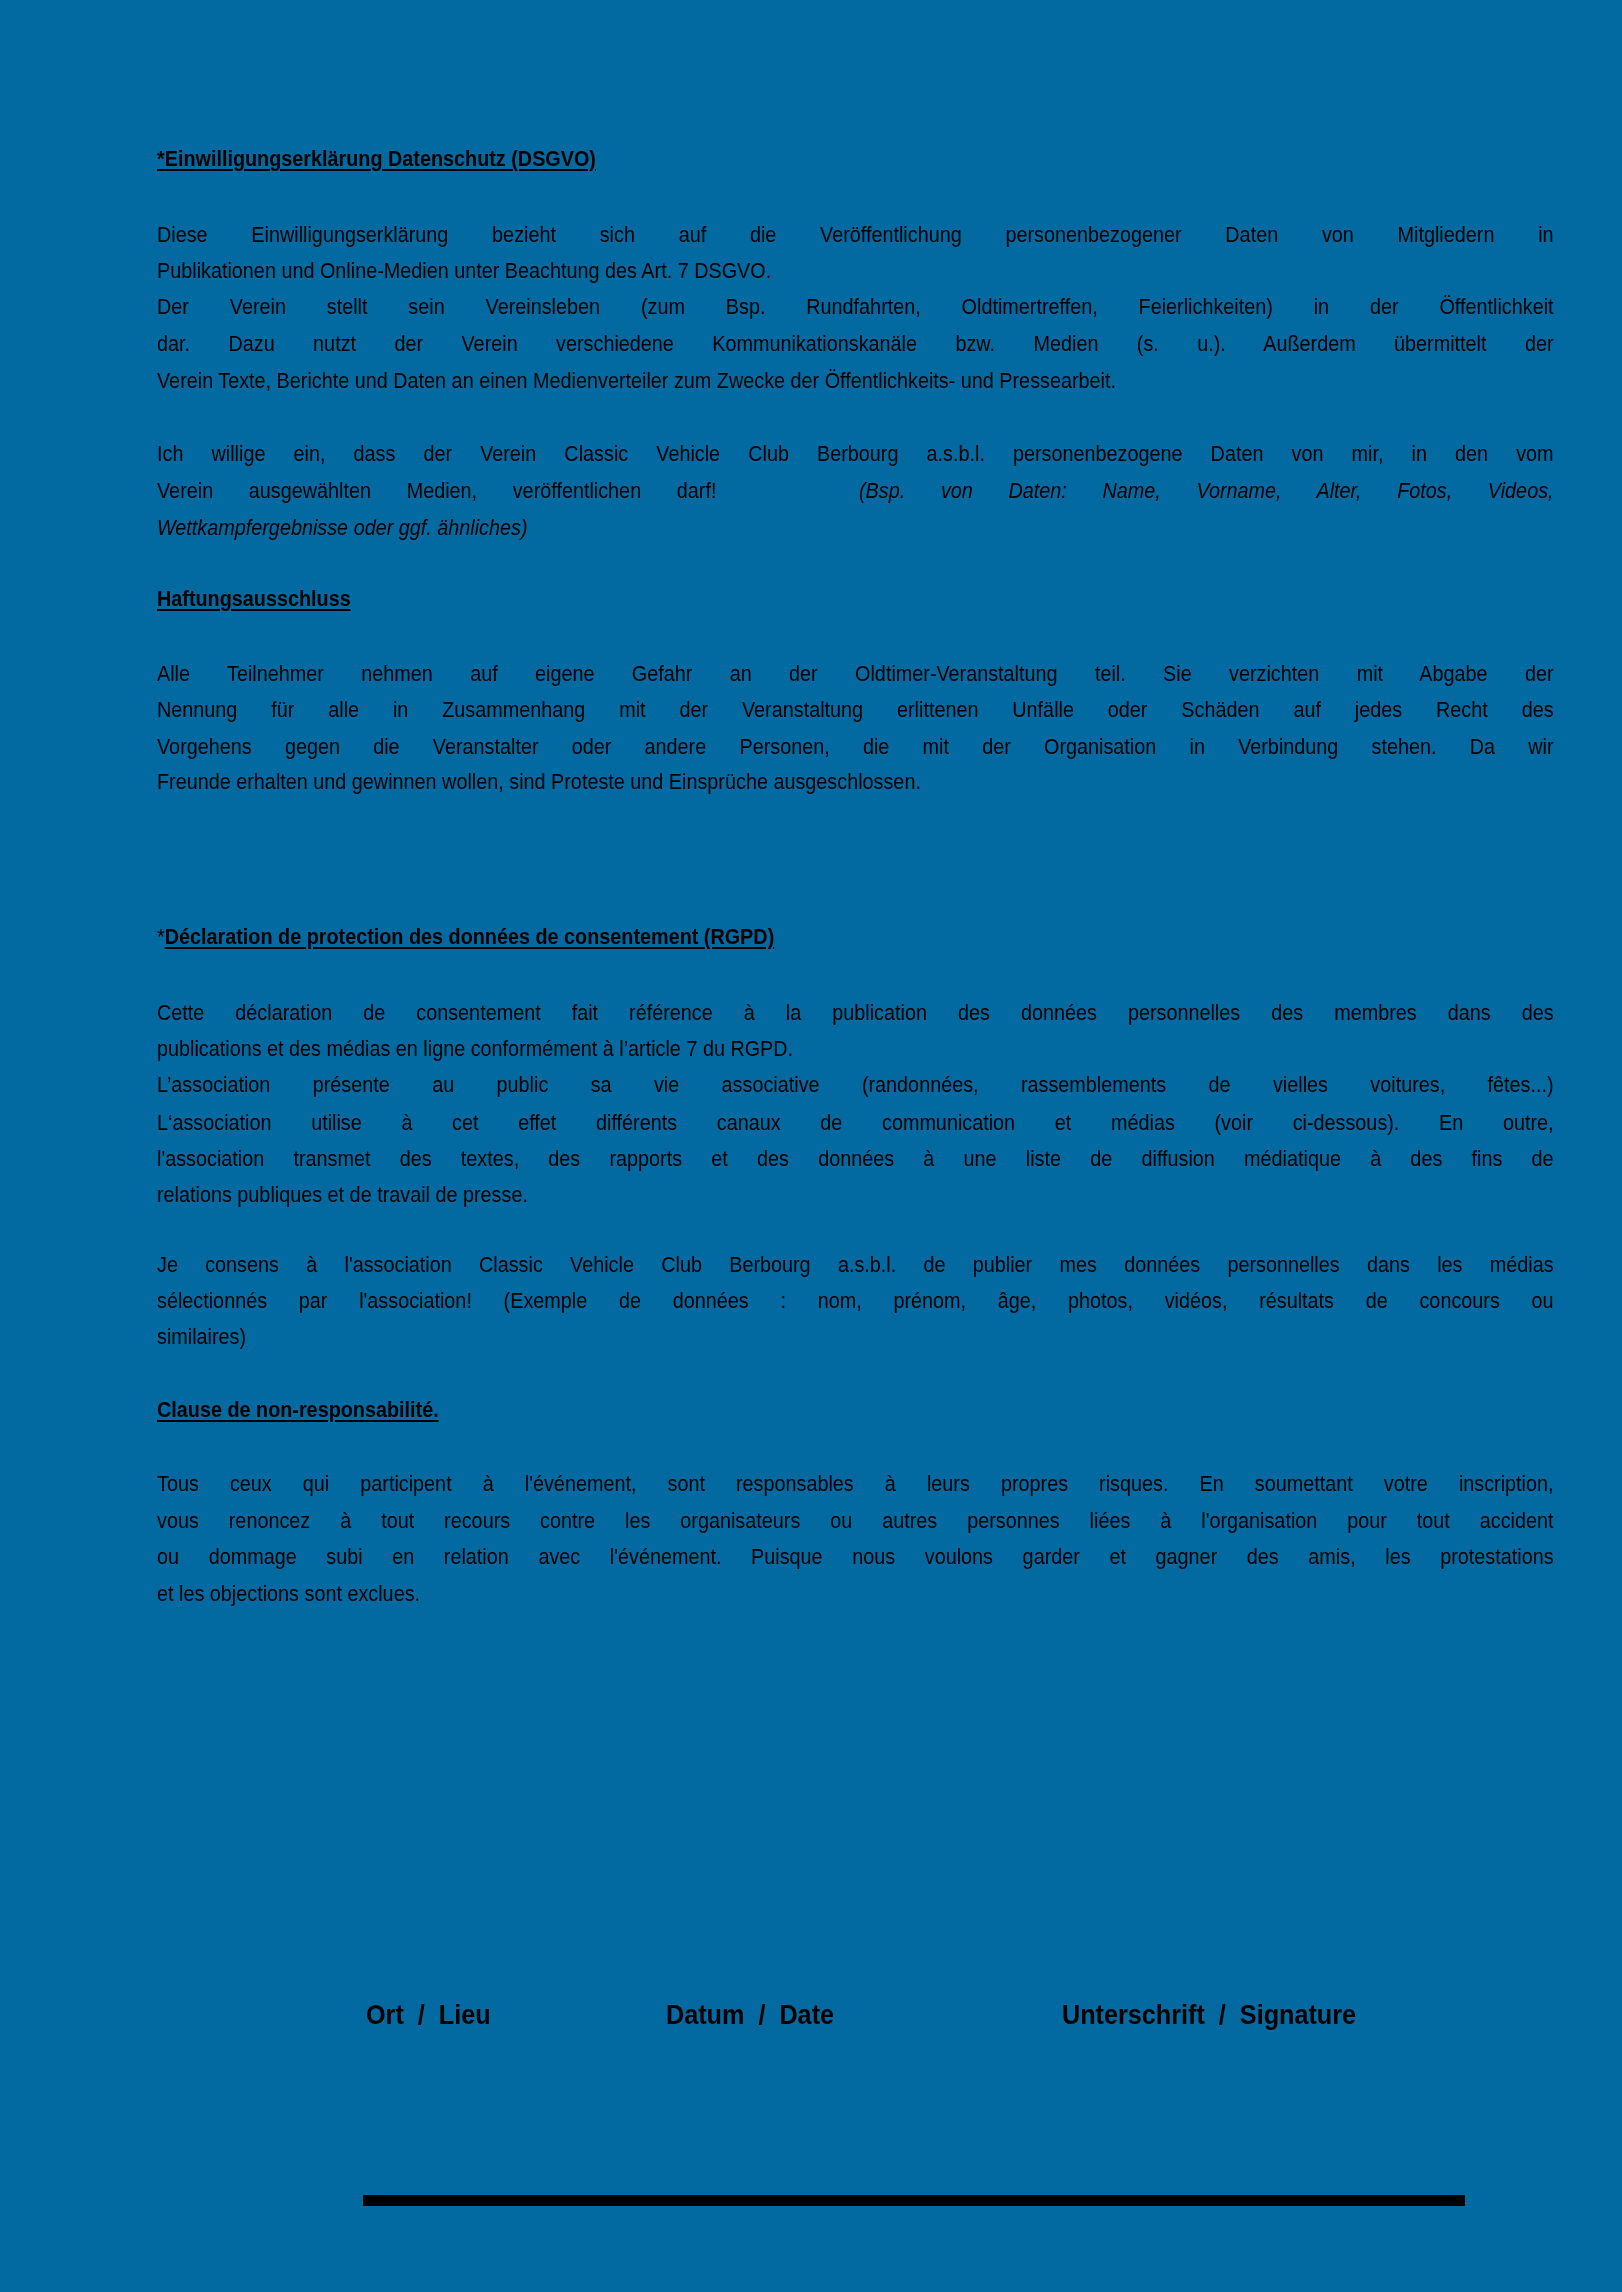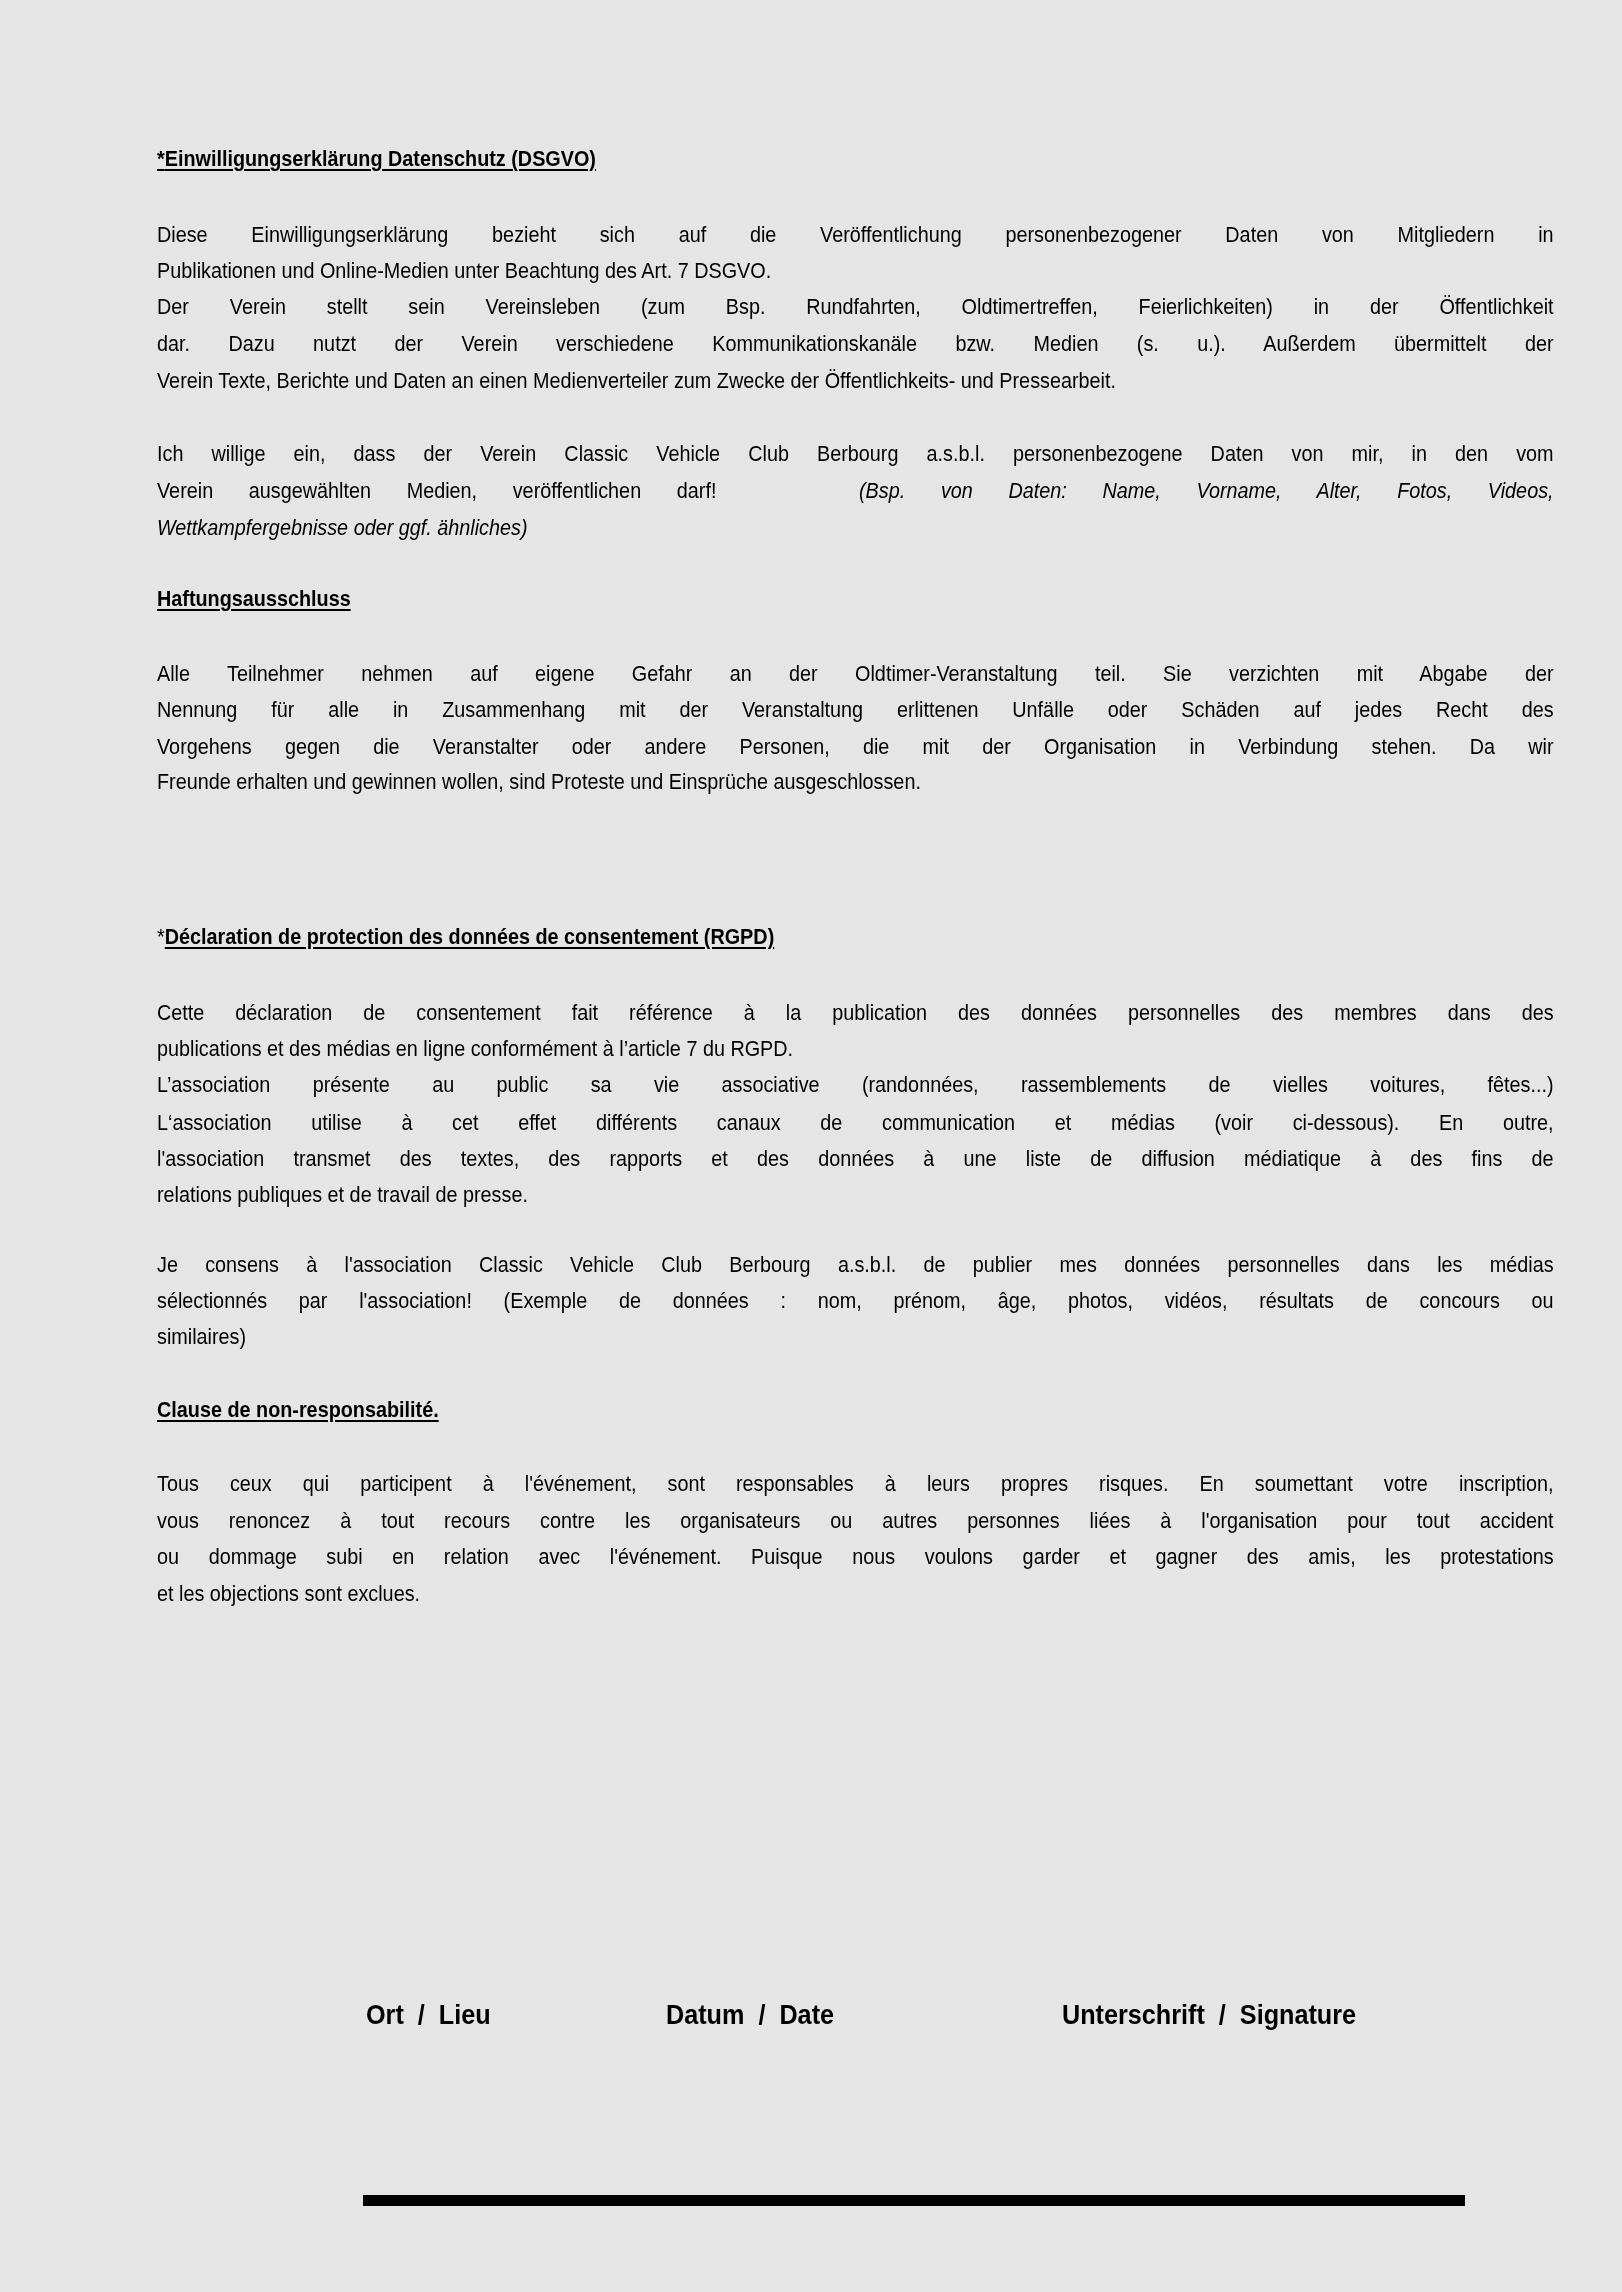--- a/index.html
+++ b/index.html
@@ -1,17 +1,17 @@
 <!DOCTYPE html>
 <html><head>
 <meta charset="utf-8">
 <style>
   html, body { margin: 0; padding: 0; background: #ffffff; }
   body { width: 1622px; height: 2293px; position: relative; overflow: hidden; }
-  .page { position: absolute; left: 0; top: 0; width: 1622px; height: 2293px; background: #e5e5e5; }
+  .page { position: absolute; left: 0; top: 0; width: 1622px; height: 2293px; background: #0369a1; }
   .line {
     position: absolute;
     left: 157px;
     width: 1587px;              
     transform: scaleX(0.88);
     transform-origin: 0 0;
     font-family: "Liberation Sans", sans-serif;
     font-size: 22.5px;
     line-height: 29px;
     color: #000000;

